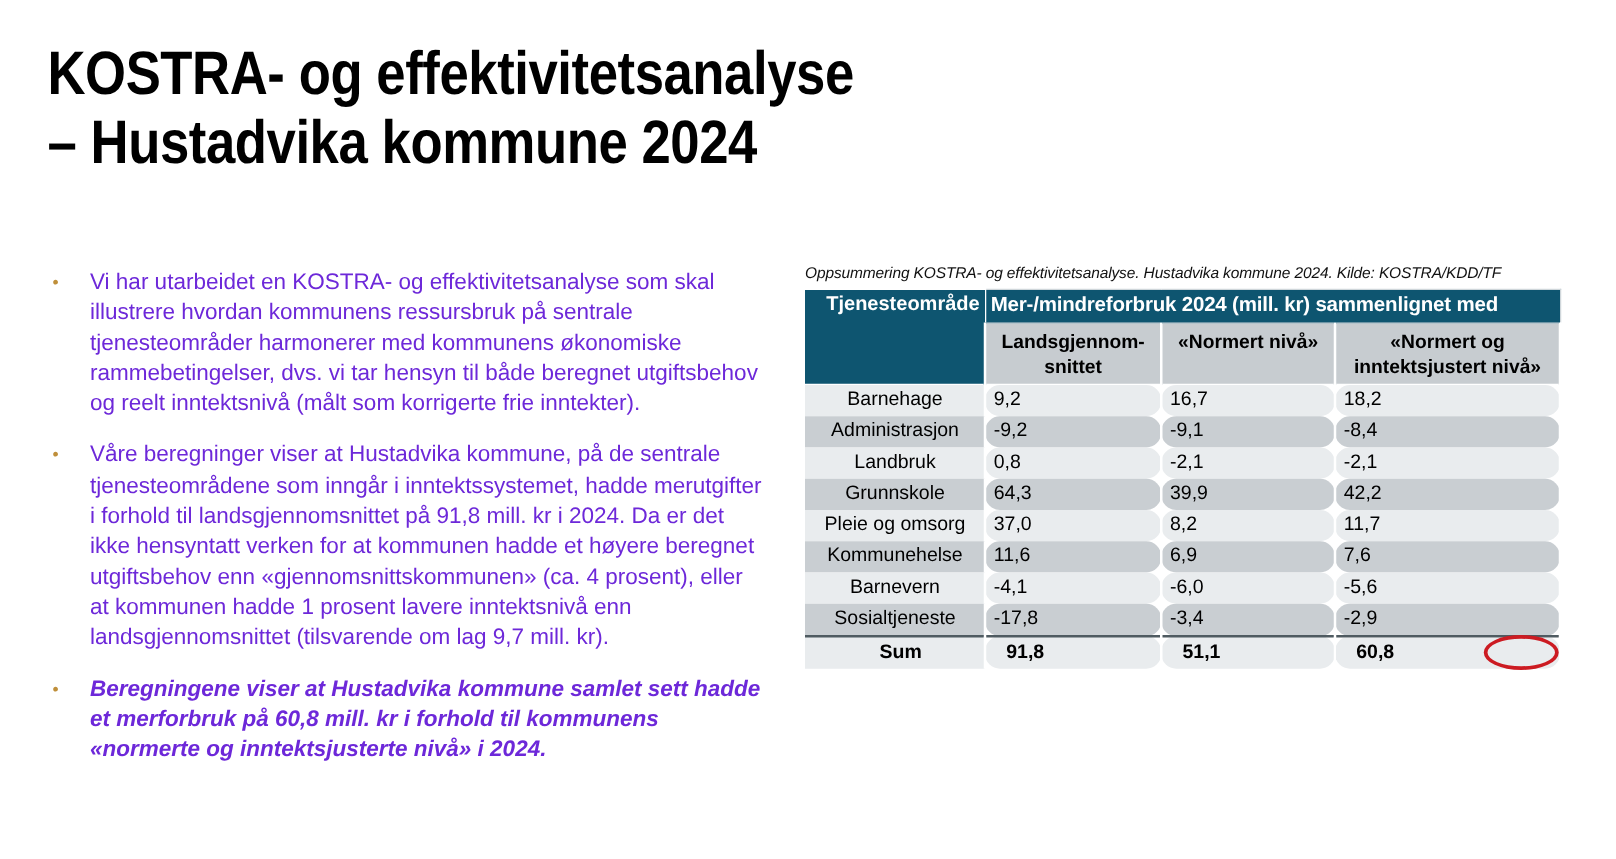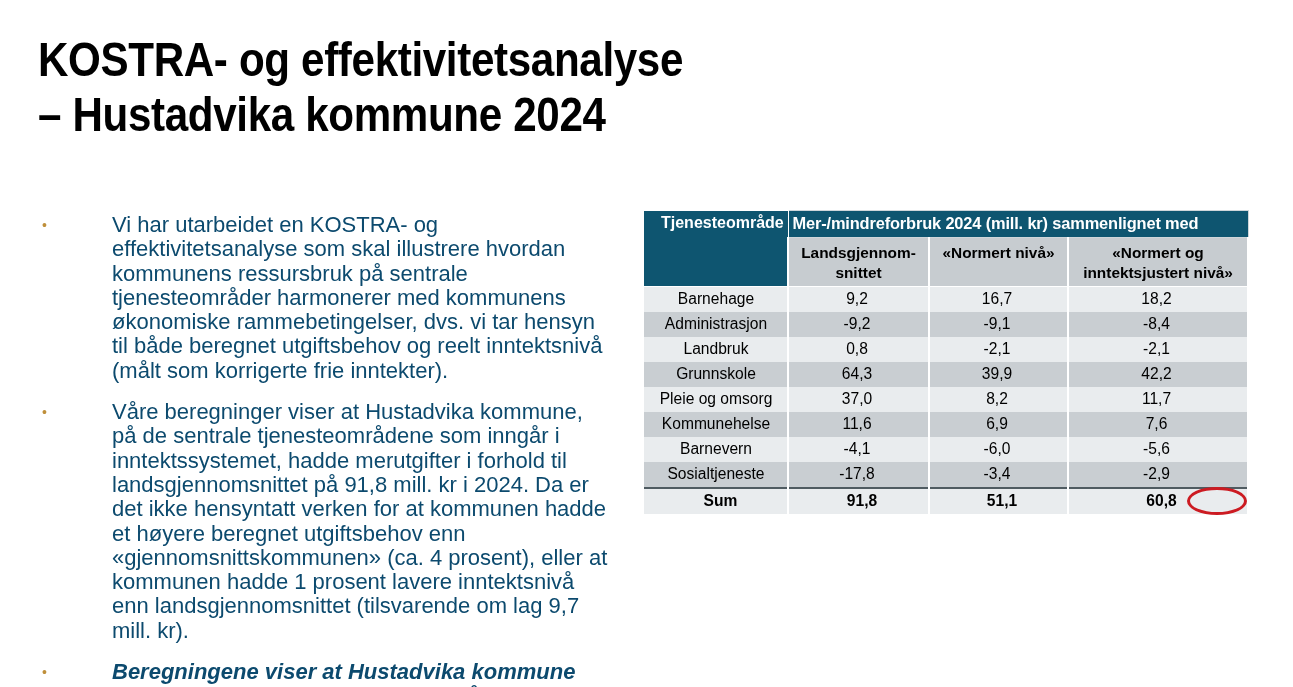--- a/index.html
+++ b/index.html
@@ -48,24 +48,23 @@
     flex: 0 0 34px;
     font-size: 15px;
     line-height: 24px;
     color: #bf8f3a;
     text-align: left;
     padding-left: 4px;
   }
   .bullet-dot span { font-size: 14px; }
   .bullet-text {
     flex: 1 1 auto;
-    font-size: 22px;
+    font-size: 18px;
     line-height: 24.3px;
-    color: #0c4a6e;
-    margin-left: 40px;
+    color: #6d28d9;
   }
   .bullet-row.emph .bullet-text {
     font-weight: bold;
     font-style: italic;
   }
 
   
   .table-wrap {
     position: absolute;
     left: 644px; top: 210px;
@@ -130,27 +129,28 @@
     background: #e9ecee;
     text-align: center;
     padding: 1px 6px 2px 7px;
     font-size: 15.6px;
     line-height: 22px;
     height: 24px;
     border: none;
   }
   td.num {
     background: #e9ecee;
-    text-align: center;
+    text-align: left;
     padding: 1px 9px 2px 6px;
     font-size: 15.6px;
     line-height: 22px;
     height: 24px;
     border-left: 2px solid #ffffff;
     border-right: 2px solid #ffffff;
+    border-radius: 12px;
   }
   tr.alt td.label, tr.alt td.num { background: #c9ced2; }
 
   tr.sumrow td {
     font-weight: bold;
     border-top: 2px solid #4f5b61;
     background: #e9ecee;
     padding-left: 16px;
   }
   tr.sumrow td.num { background: #e9ecee; }
@@ -186,20 +186,21 @@
 
   <div class="bullet-row emph">
     <div class="bullet-dot"><span>•</span></div>
     <div class="bullet-text">Beregningene viser at Hustadvika kommune samlet sett hadde et merforbruk på 60,8 mill. kr i forhold til kommunens «normerte og inntektsjusterte nivå» i 2024.</div>
   </div>
 
 </div>
 
 <div class="table-wrap">
 
+  <div class="table-caption">Oppsummering KOSTRA- og effektivitetsanalyse. Hustadvika kommune 2024. Kilde: KOSTRA/KDD/TF</div>
 
   <table class="kostra">
     <colgroup>
       <col class="c0">
         <col class="c1">
         <col class="c2">
         <col class="c3">
     </colgroup>
     <thead>
       <tr>

